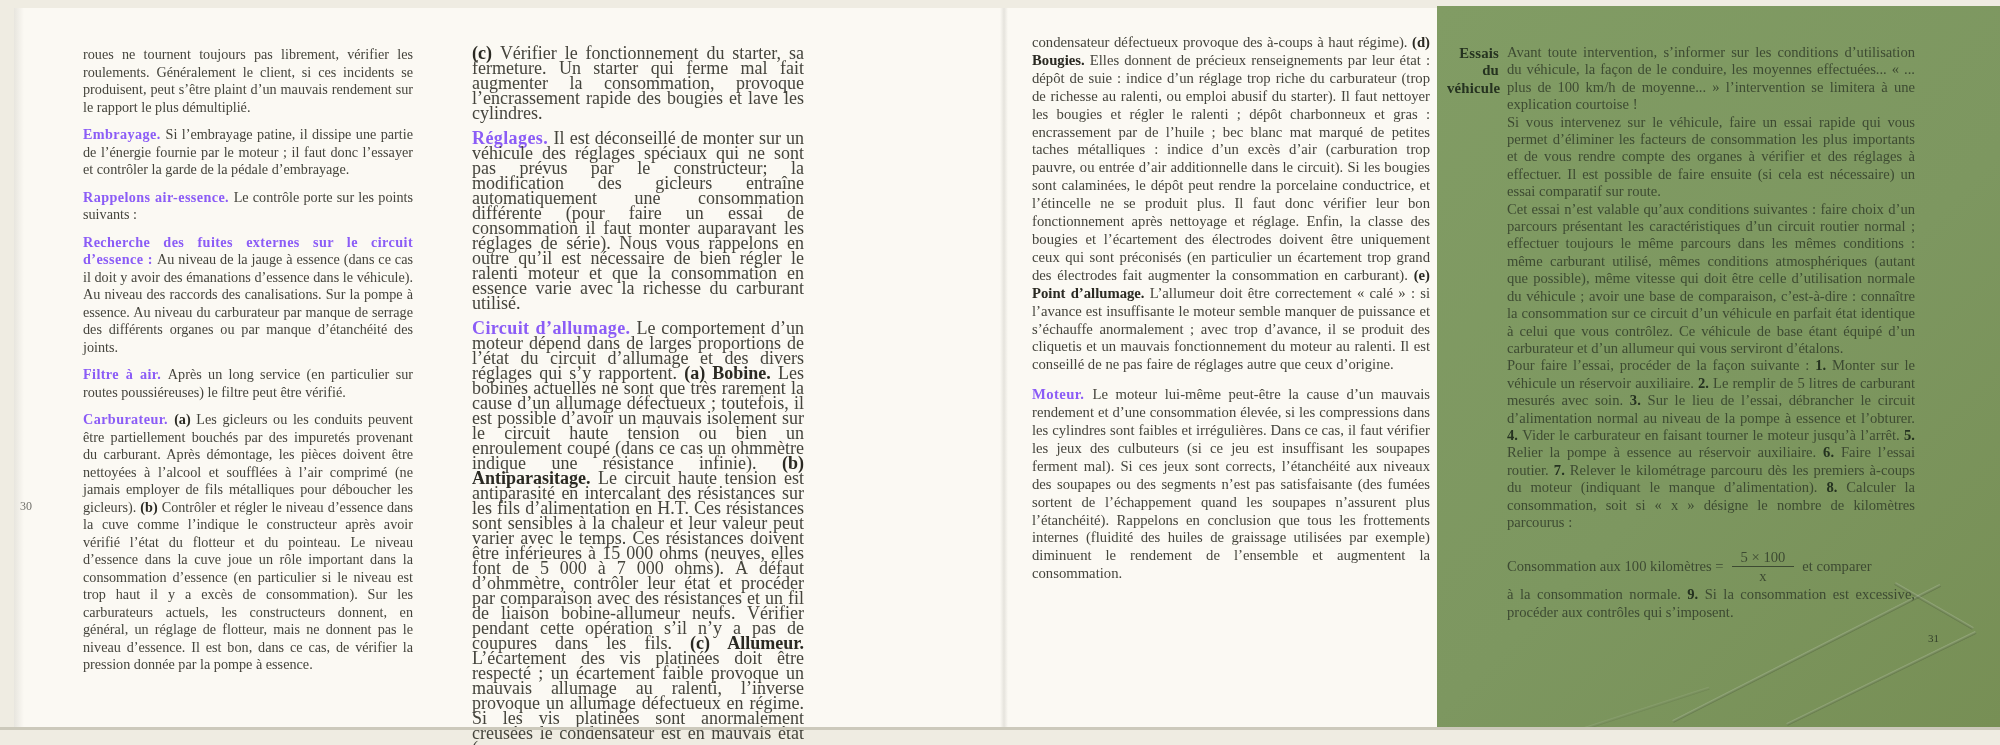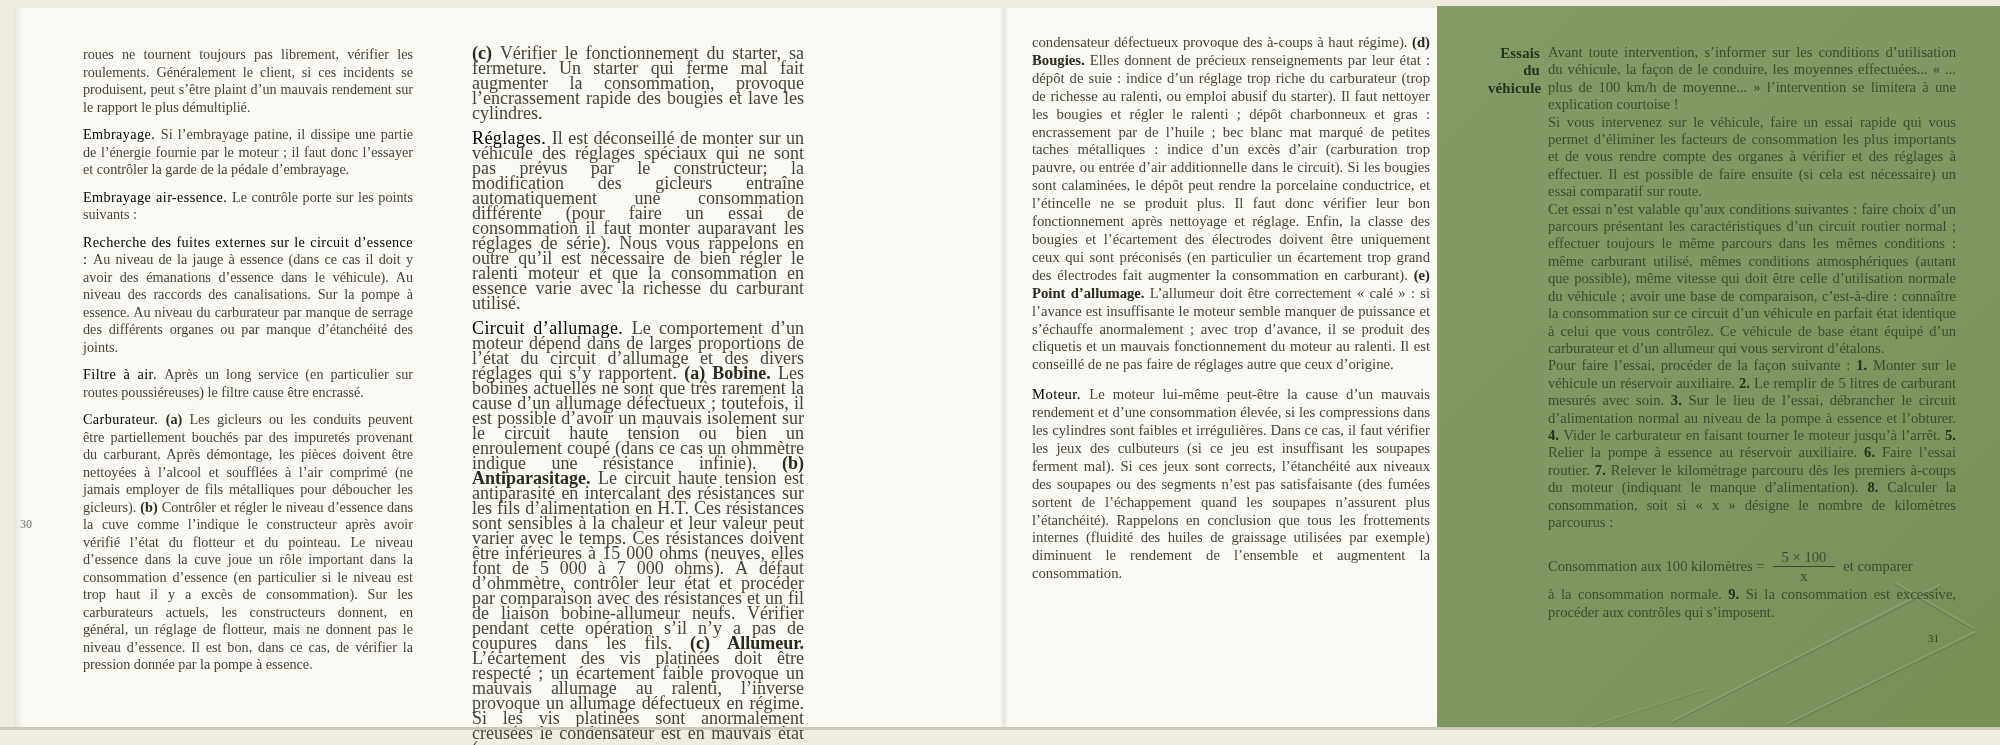--- a/index.html
+++ b/index.html
@@ -19,64 +19,64 @@
   .bottom-edge{position:absolute;left:0;top:727px;width:2000px;height:3px;background:#ccc9bb;}
 
   .col{position:absolute;color:#45443c;text-align:justify;}
   .col p{margin:0 0 10px 0;}
   .col1{left:83px;top:46px;width:330px;font-size:14.2px;line-height:17.5px;}
   .col2{left:472px;top:46px;width:332px;font-size:18px;line-height:15px;}
   .col3{left:1032px;top:34px;width:398px;font-size:14.7px;line-height:17.9px;}
   .col3 p{margin:0 0 12px 0;}
 
   .run{color:inherit;}
-  .run-lead{color:#000000;font-weight:normal;letter-spacing:.4px;}
+  .run-lead{color:#8b5cf6;font-weight:bold;letter-spacing:.4px;}
   .run-b{font-weight:bold;color:#2a2922;}
 
   .green-panel{position:absolute;left:1437px;top:6px;width:563px;height:721px;overflow:hidden;
     background:linear-gradient(135deg,#819c64 0%,#7d9760 55%,#778f55 100%);}
   .crease{position:absolute;height:3px;
     background:linear-gradient(to bottom,rgba(255,255,255,.22),rgba(44,56,33,.30));
     transform-origin:left center;}
   .crease.c1{left:236px;top:714px;width:300px;transform:rotate(-27deg);}
   .crease.c2{left:350px;top:717px;width:210px;transform:rotate(-26deg);}
   .crease.c3{left:458px;top:576px;width:90px;transform:rotate(30deg);}
   .crease.c4{left:120px;top:730px;width:160px;transform:rotate(-18deg);opacity:.5;}
 
-  .essai{position:absolute;left:1482px;top:44px;width:474px;box-sizing:border-box;
+  .essai{position:absolute;left:1441px;top:44px;width:474px;box-sizing:border-box;
     padding-left:66px;color:#3d4a32;font-size:14.6px;line-height:17.4px;text-align:justify;}
   .essai p{margin:0;}
   .essai .run-b{color:#253220;font-weight:bold;}
   .essai-label{position:absolute;left:6px;top:1px;width:52px;text-align:right;
     font-weight:bold;color:#253220;font-size:14.8px;line-height:17.4px;letter-spacing:.2px;}
   .formula{display:flex;align-items:center;gap:8px;margin:18px 0 2px 0;}
   .frac{display:inline-block;text-align:center;line-height:16px;}
   .frac .num{display:block;border-bottom:1.4px solid #3d4a32;padding:0 9px 1px 9px;}
   .frac .den{display:block;padding-top:1px;}
 
   .pageno{position:absolute;font-size:12px;}
-  .pageno-left{left:20px;top:517px;color:#70706a;}
+  .pageno-left{left:20px;top:499px;color:#70706a;}
   .pageno-right{left:1928px;top:632px;color:#33402a;font-size:11px;}
 </style>
 </head>
 <body>
 
 <div class="scan">
 
   <div class="page page-left"></div>
   <div class="page page-right"></div>
   <div class="edge-shadow-left"></div>
   <div class="gutter-shadow"></div>
 
   <div class="col col1">
     <p><span class="run">roues ne tournent toujours pas librement, vérifier les roulements. Généralement le client, si ces incidents se produisent, peut s’être plaint d’un mauvais rendement sur le rapport le plus démultiplié.</span></p>
     <p><span class="run-lead">Embrayage. </span><span class="run">Si l’embrayage patine, il dissipe une partie de l’énergie fournie par le moteur ; il faut donc l’essayer et contrôler la garde de la pédale d’embrayage.</span></p>
-    <p><span class="run-lead">Embrayage air-essence. </span><span class="run">Le contrôle porte sur les points suivants :</span></p>
+    <p><span class="run-lead">Rappelons air-essence. </span><span class="run">Le contrôle porte sur les points suivants :</span></p>
     <p><span class="run-lead">Recherche des fuites externes sur le circuit d’essence : </span><span class="run">Au niveau de la jauge à essence (dans ce cas il doit y avoir des émanations d’essence dans le véhicule). Au niveau des raccords des canalisations. Sur la pompe à essence. Au niveau du carburateur par manque de serrage des différents organes ou par manque d’étanchéité des joints.</span></p>
-    <p><span class="run-lead">Filtre à air. </span><span class="run">Après un long service (en particulier sur routes poussiéreuses) le filtre cause être encrassé.</span></p>
+    <p><span class="run-lead">Filtre à air. </span><span class="run">Après un long service (en particulier sur routes poussiéreuses) le filtre peut être vérifié.</span></p>
     <p><span class="run-lead">Carburateur. </span><span class="run-b">(a) </span><span class="run">Les gicleurs ou les conduits peuvent être partiellement bouchés par des impuretés provenant du carburant. Après démontage, les pièces doivent être nettoyées à l’alcool et soufflées à l’air comprimé (ne jamais employer de fils métalliques pour déboucher les gicleurs). </span><span class="run-b">(b) </span><span class="run">Contrôler et régler le niveau d’essence dans la cuve comme l’indique le constructeur après avoir vérifié l’état du flotteur et du pointeau. Le niveau d’essence dans la cuve joue un rôle important dans la consommation d’essence (en particulier si le niveau est trop haut il y a excès de consommation). Sur les carburateurs actuels, les constructeurs donnent, en général, un réglage de flotteur, mais ne donnent pas le niveau d’essence. Il est bon, dans ce cas, de vérifier la pression donnée par la pompe à essence.</span></p>
   </div>
 
   <div class="col col2">
     <p><span class="run-b">(c) </span><span class="run">Vérifier le fonctionnement du starter, sa fermeture. Un starter qui ferme mal fait augmenter la consommation, provoque l’encrassement rapide des bougies et lave les cylindres.</span></p>
     <p><span class="run-lead">Réglages. </span><span class="run">Il est déconseillé de monter sur un véhicule des réglages spéciaux qui ne sont pas prévus par le constructeur; la modification des gicleurs entraîne automatiquement une consommation différente (pour faire un essai de consommation il faut monter auparavant les réglages de série). Nous vous rappelons en outre qu’il est nécessaire de bien régler le ralenti moteur et que la consommation en essence varie avec la richesse du carburant utilisé.</span></p>
     <p><span class="run-lead">Circuit d’allumage. </span><span class="run">Le comportement d’un moteur dépend dans de larges proportions de l’état du circuit d’allumage et des divers réglages qui s’y rapportent. </span><span class="run-b">(a) Bobine. </span><span class="run">Les bobines actuelles ne sont que très rarement la cause d’un allumage défectueux ; toutefois, il est possible d’avoir un mauvais isolement sur le circuit haute tension ou bien un enroulement coupé (dans ce cas un ohmmètre indique une résistance infinie). </span><span class="run-b">(b) Antiparasitage. </span><span class="run">Le circuit haute tension est antiparasité en intercalant des résistances sur les fils d’alimentation en H.T. Ces résistances sont sensibles à la chaleur et leur valeur peut varier avec le temps. Ces résistances doivent être inférieures à 15 000 ohms (neuves, elles font de 5 000 à 7 000 ohms). À défaut d’ohmmètre, contrôler leur état et procéder par comparaison avec des résistances et un fil de liaison bobine-allumeur neufs. Vérifier pendant cette opération s’il n’y a pas de coupures dans les fils. </span><span class="run-b">(c) Allumeur. </span><span class="run">L’écartement des vis platinées doit être respecté ; un écartement faible provoque un mauvais allumage au ralenti, l’inverse provoque un allumage défectueux en régime. Si les vis platinées sont anormalement creusées le condensateur est en mauvais état (un</span></p>
   </div>
 
   <div class="col col3">

